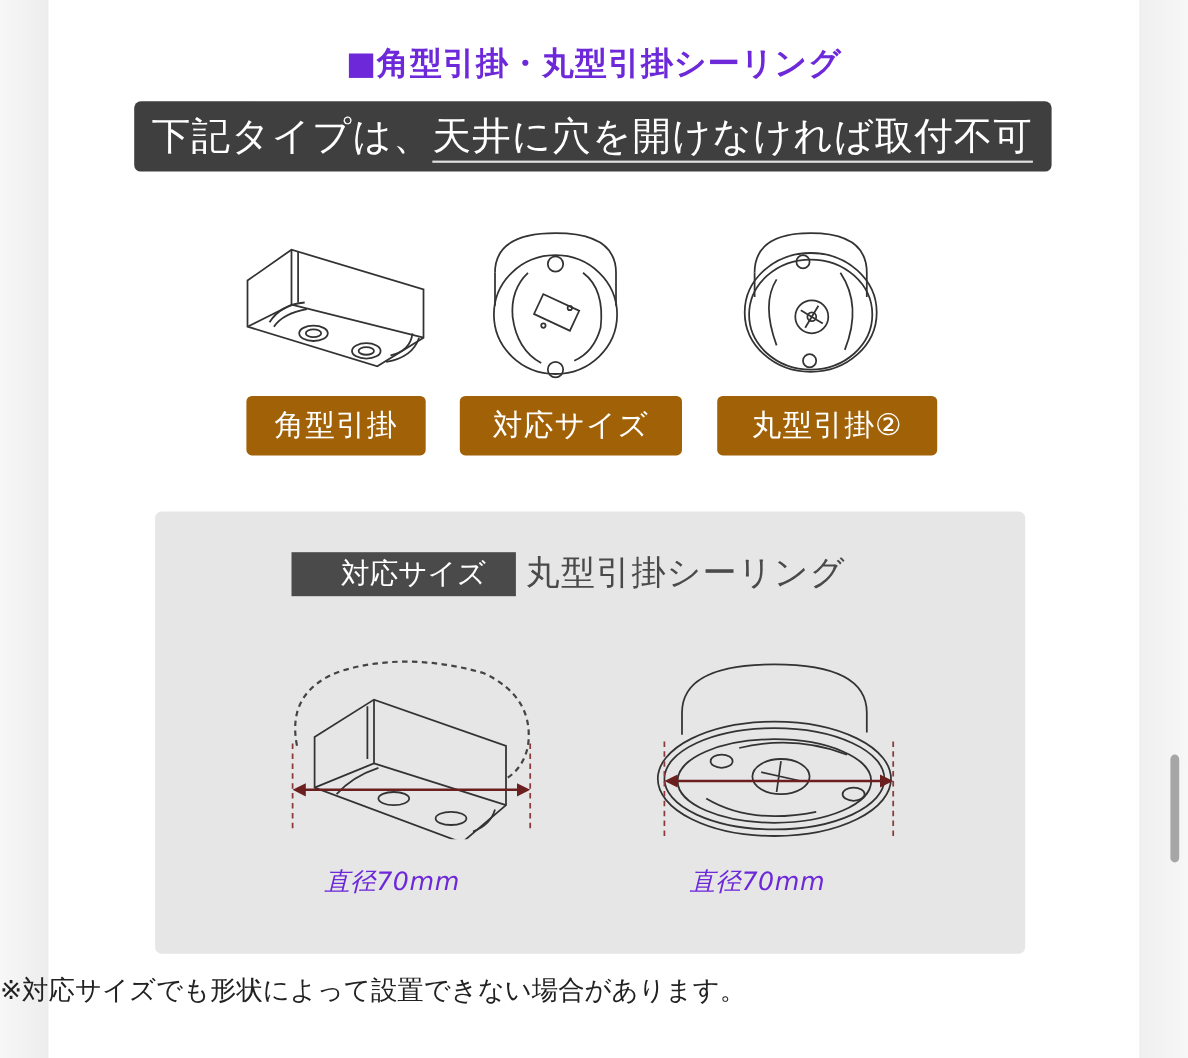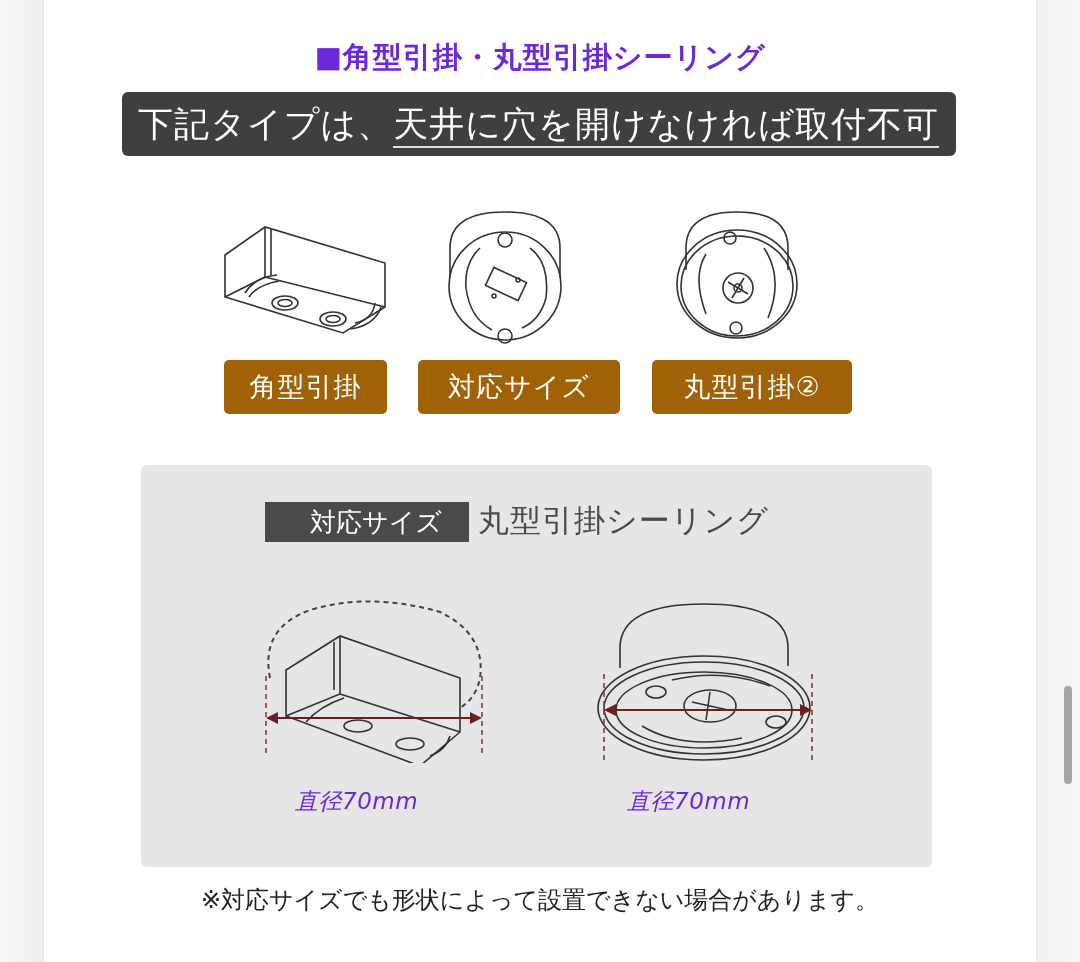--- a/index.html
+++ b/index.html
@@ -28,21 +28,21 @@
   .illu { position:absolute; }
   .label-chip { position:absolute; height:54px; background:#a16207; border-radius:5px; color:#fff;
     font-size:27px; line-height:54px; text-align:center; letter-spacing:1px; }
 
   .panel { position:absolute; left:141px; top:465px; width:791px; height:402px;
     background:#e6e6e6; border-radius:6px; }
   .panel-tag { position:absolute; left:265px; top:502px; width:186px; height:40px; background:#4a4a4a;
     color:#fff; font-size:26px; line-height:40px; text-align:center;padding-left:18px; }
   .panel-text { position:absolute; left:478px; top:500px; font-size:31px; color:#4a4a4a; letter-spacing:1px; }
   .dim-label { position:absolute; font-size:23px; color:#6d28d9; letter-spacing:0.5px;font-style:italic; }
-  .note { position:absolute; left:0; top:884px; width:1080px; text-align:center; font-size:24px; color:#222; }
+  .note { position:absolute; left:0; top:884px; width:1080px; text-align:left; font-size:24px; color:#222; }
 </style>
 </head>
 <body>
 
 <div class="gutter-left"></div>
 <div class="gutter-right"></div>
 <div class="page"></div>
 <div class="scrollbar-thumb"></div>
 
 <div class="title">■角型引掛・丸型引掛シーリング</div>

